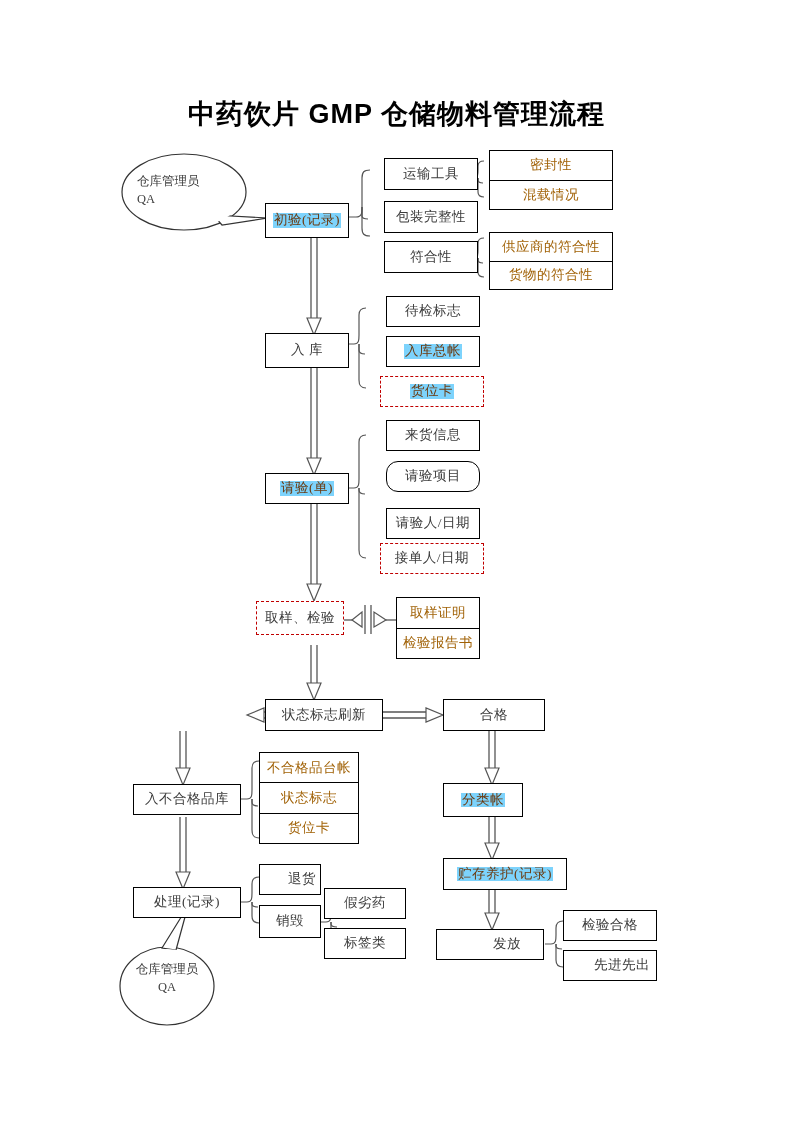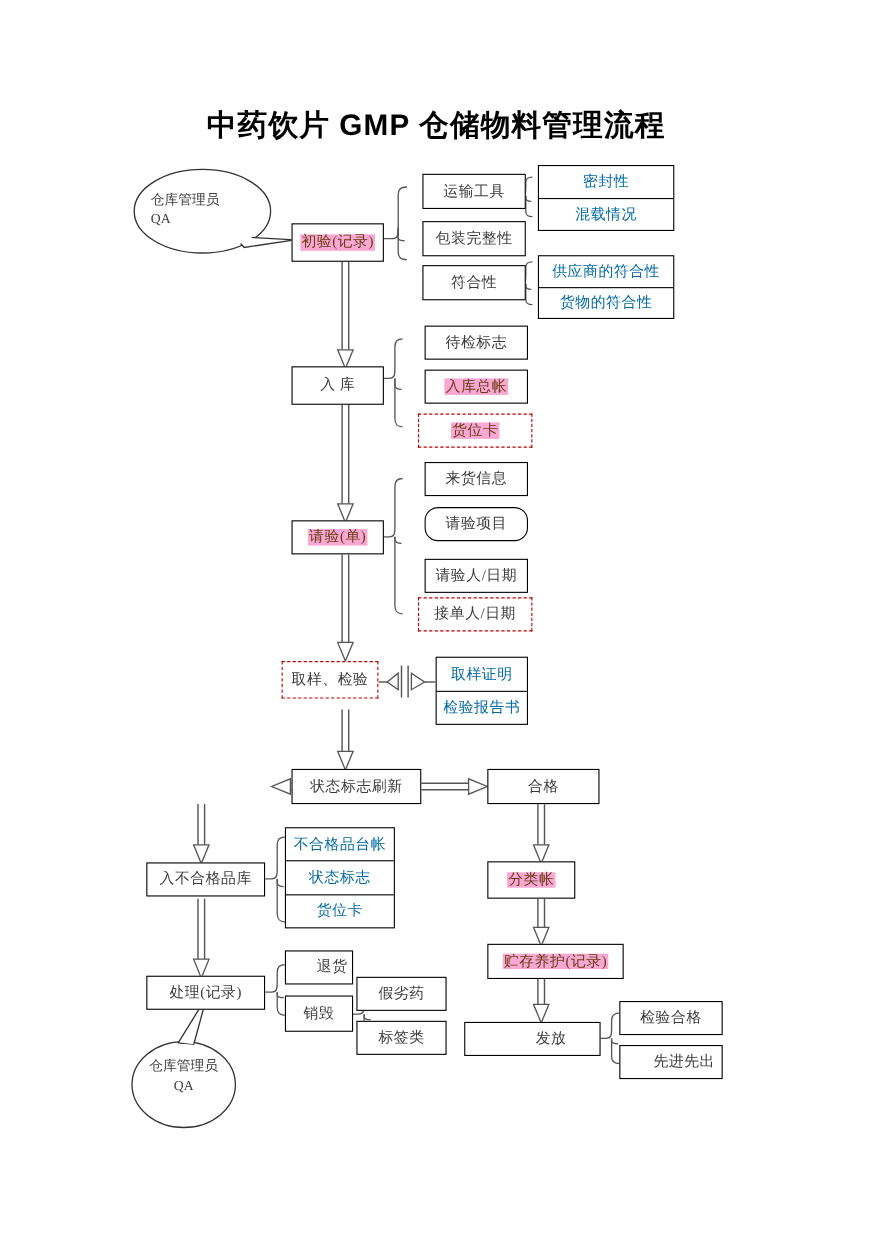--- a/index.html
+++ b/index.html
@@ -28,42 +28,42 @@
     font-size: 13.5px;
     color: #3b3b3b;
     letter-spacing: 0.5px;
     z-index: 5;
     line-height: 1.1;
   }
   .node.dashed {
     border: 1.4px dashed #c00000;
   }
   .node .hl {
-    background: #f9a8d4;
+    background: #7dd3fc;
     color: #6b3a10;
     padding: 0 1px;
     display: inline-block;
   }
 
   
   .stackbox {
     position: absolute;
     border: 1.3px solid #000;
     background: #fff;
     z-index: 5;
     display: flex;
     flex-direction: column;
   }
   .stackbox > .row {
     flex: 1;
     display: flex;
     align-items: center;
     justify-content: center;
     font-size: 13.5px;
-    color: #0369a1;
+    color: #a16207;
     border-bottom: 1.3px solid #000;
     letter-spacing: 0.5px;
   }
   .stackbox > .row:last-child { border-bottom: none; }
 
   .title {
     position: absolute;
     left: 0; top: 96px;
     width: 793px;
     text-align: center;
@@ -252,21 +252,21 @@
   </div>
 
   <div class="node" style="left:443px; top:783px; width:80px; height:34px;">
     <span class="hl">分类帐</span>
   </div>
 
   <div class="node" style="left:443px; top:858px; width:124px; height:32px;">
     <span class="hl">贮存养护(记录)</span>
   </div>
 
-  <div class="node" style="left:422px; top:929px; width:124px; height:31px;padding-left:34px;">
+  <div class="node" style="left:436px; top:929px; width:108px; height:31px;padding-left:34px;">
     <span>发放</span>
   </div>
 
   <div class="node" style="left:384px; top:158px; width:94px; height:32px;">
     <span>运输工具</span>
   </div>
   <div class="node" style="left:384px; top:201px; width:94px; height:32px;">
     <span>包装完整性</span>
   </div>
   <div class="node" style="left:384px; top:241px; width:94px; height:32px;">

